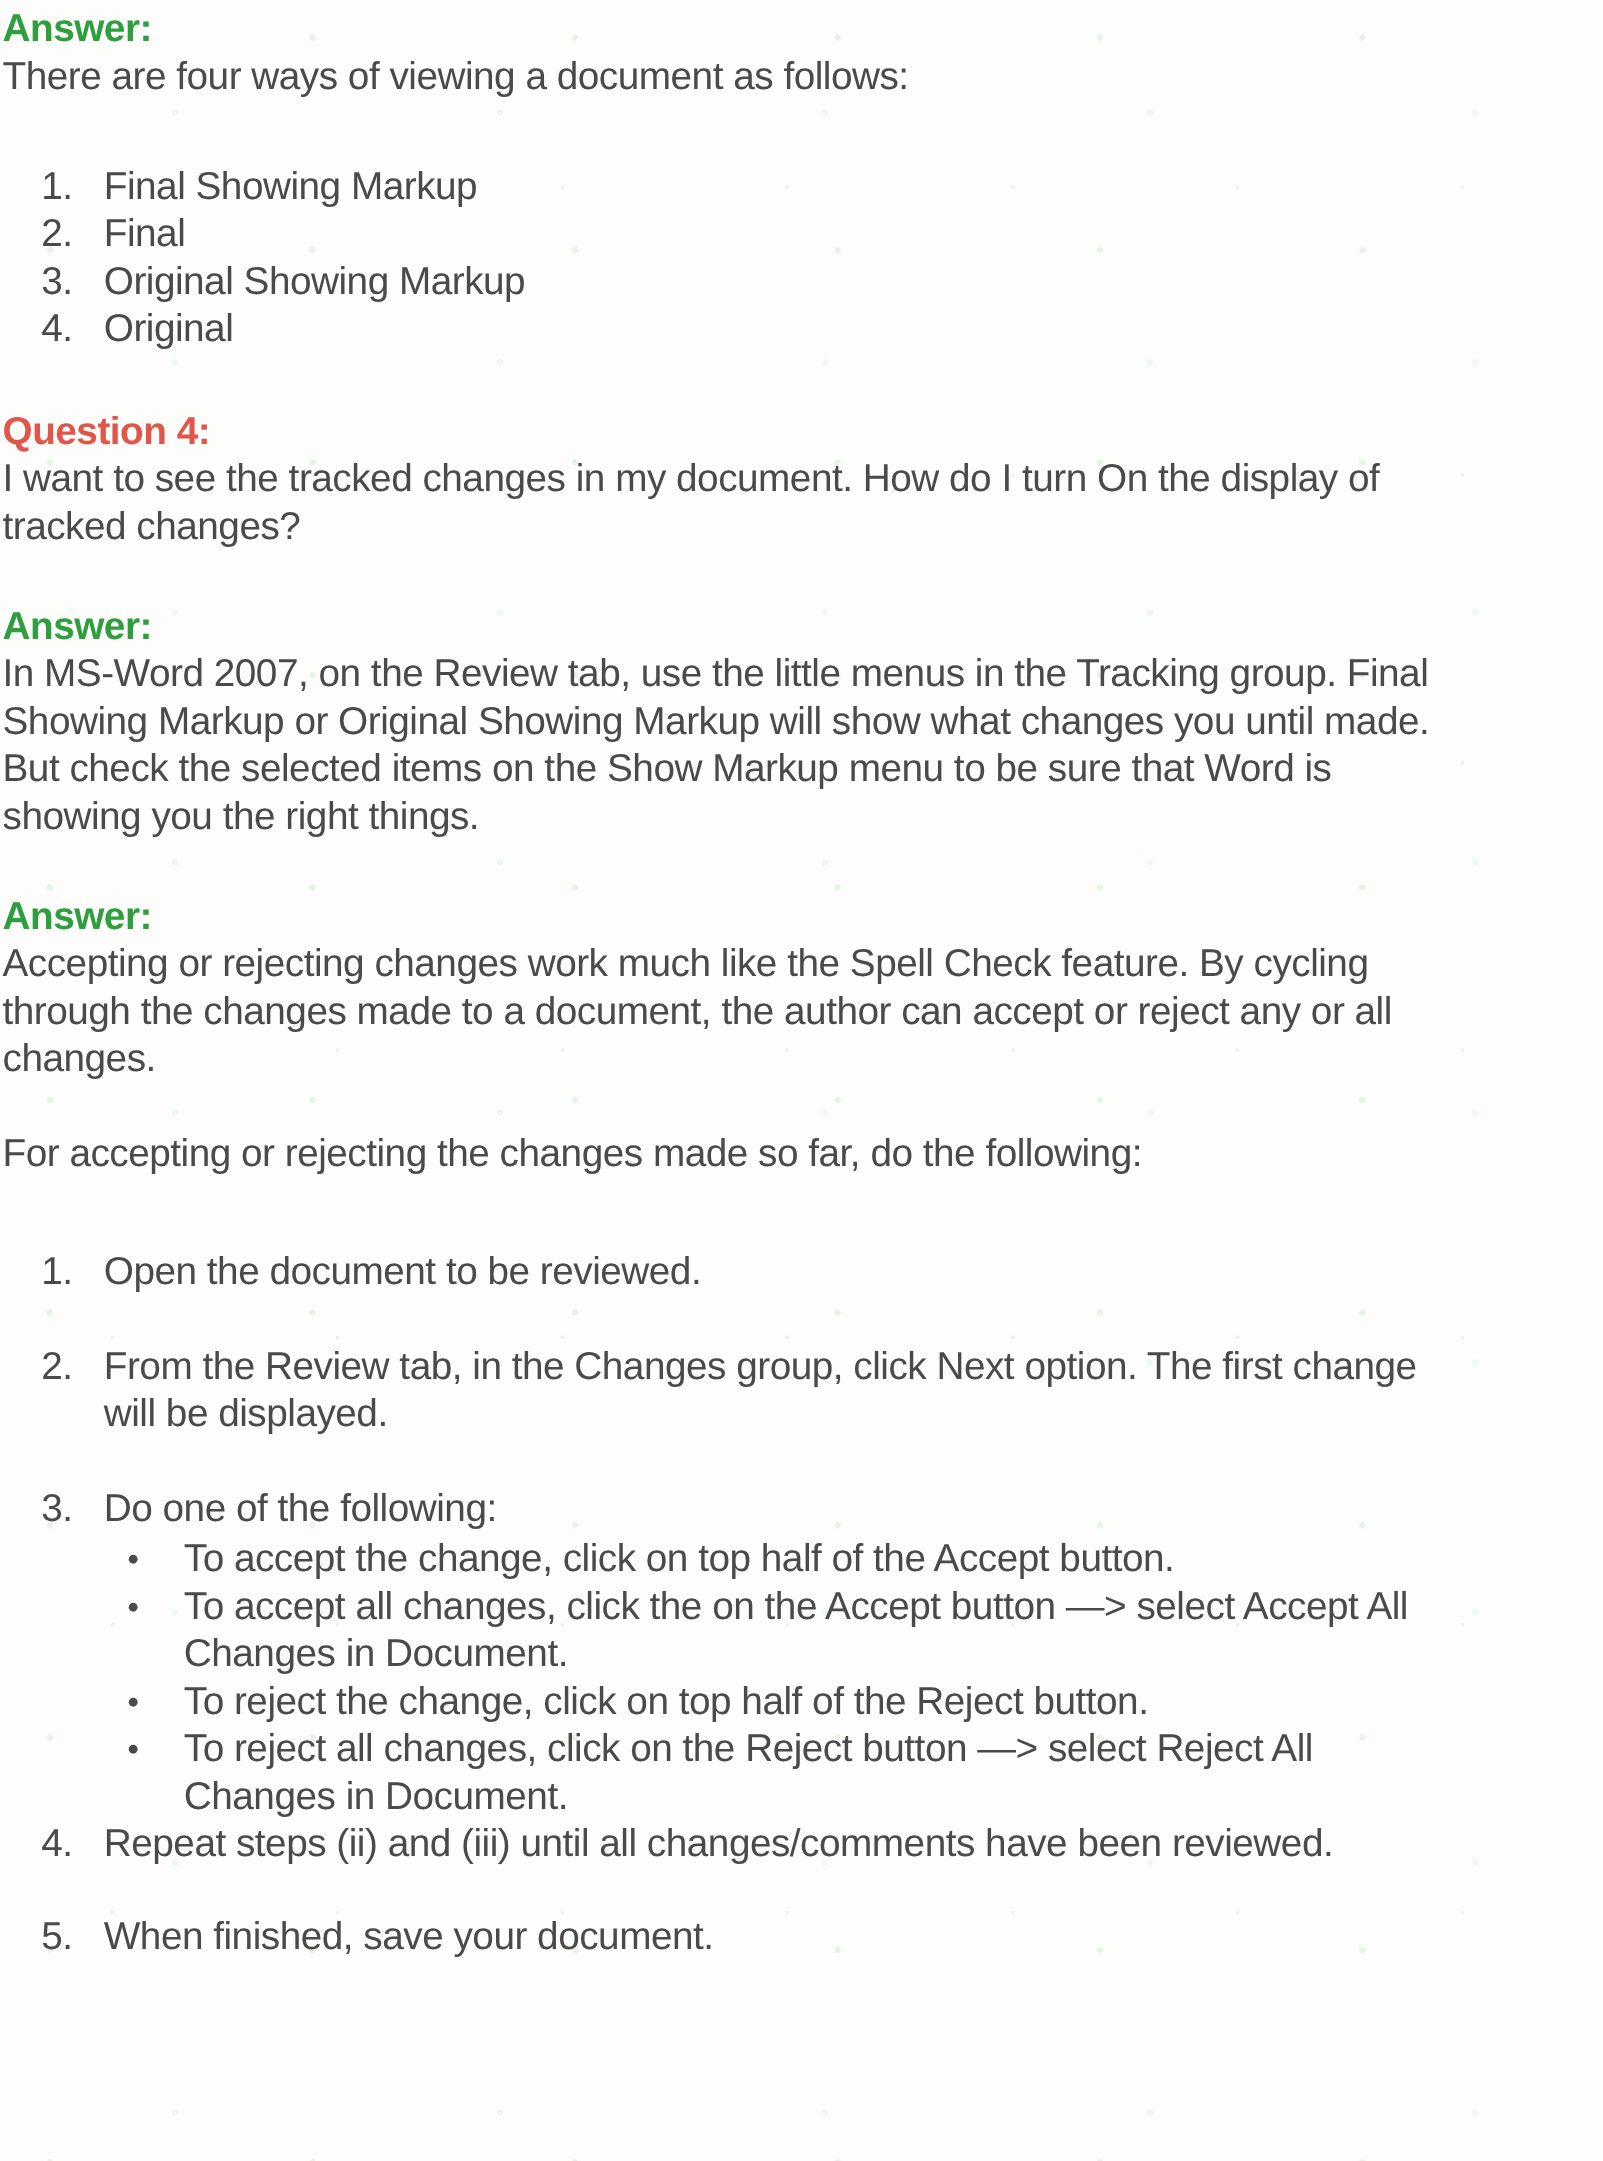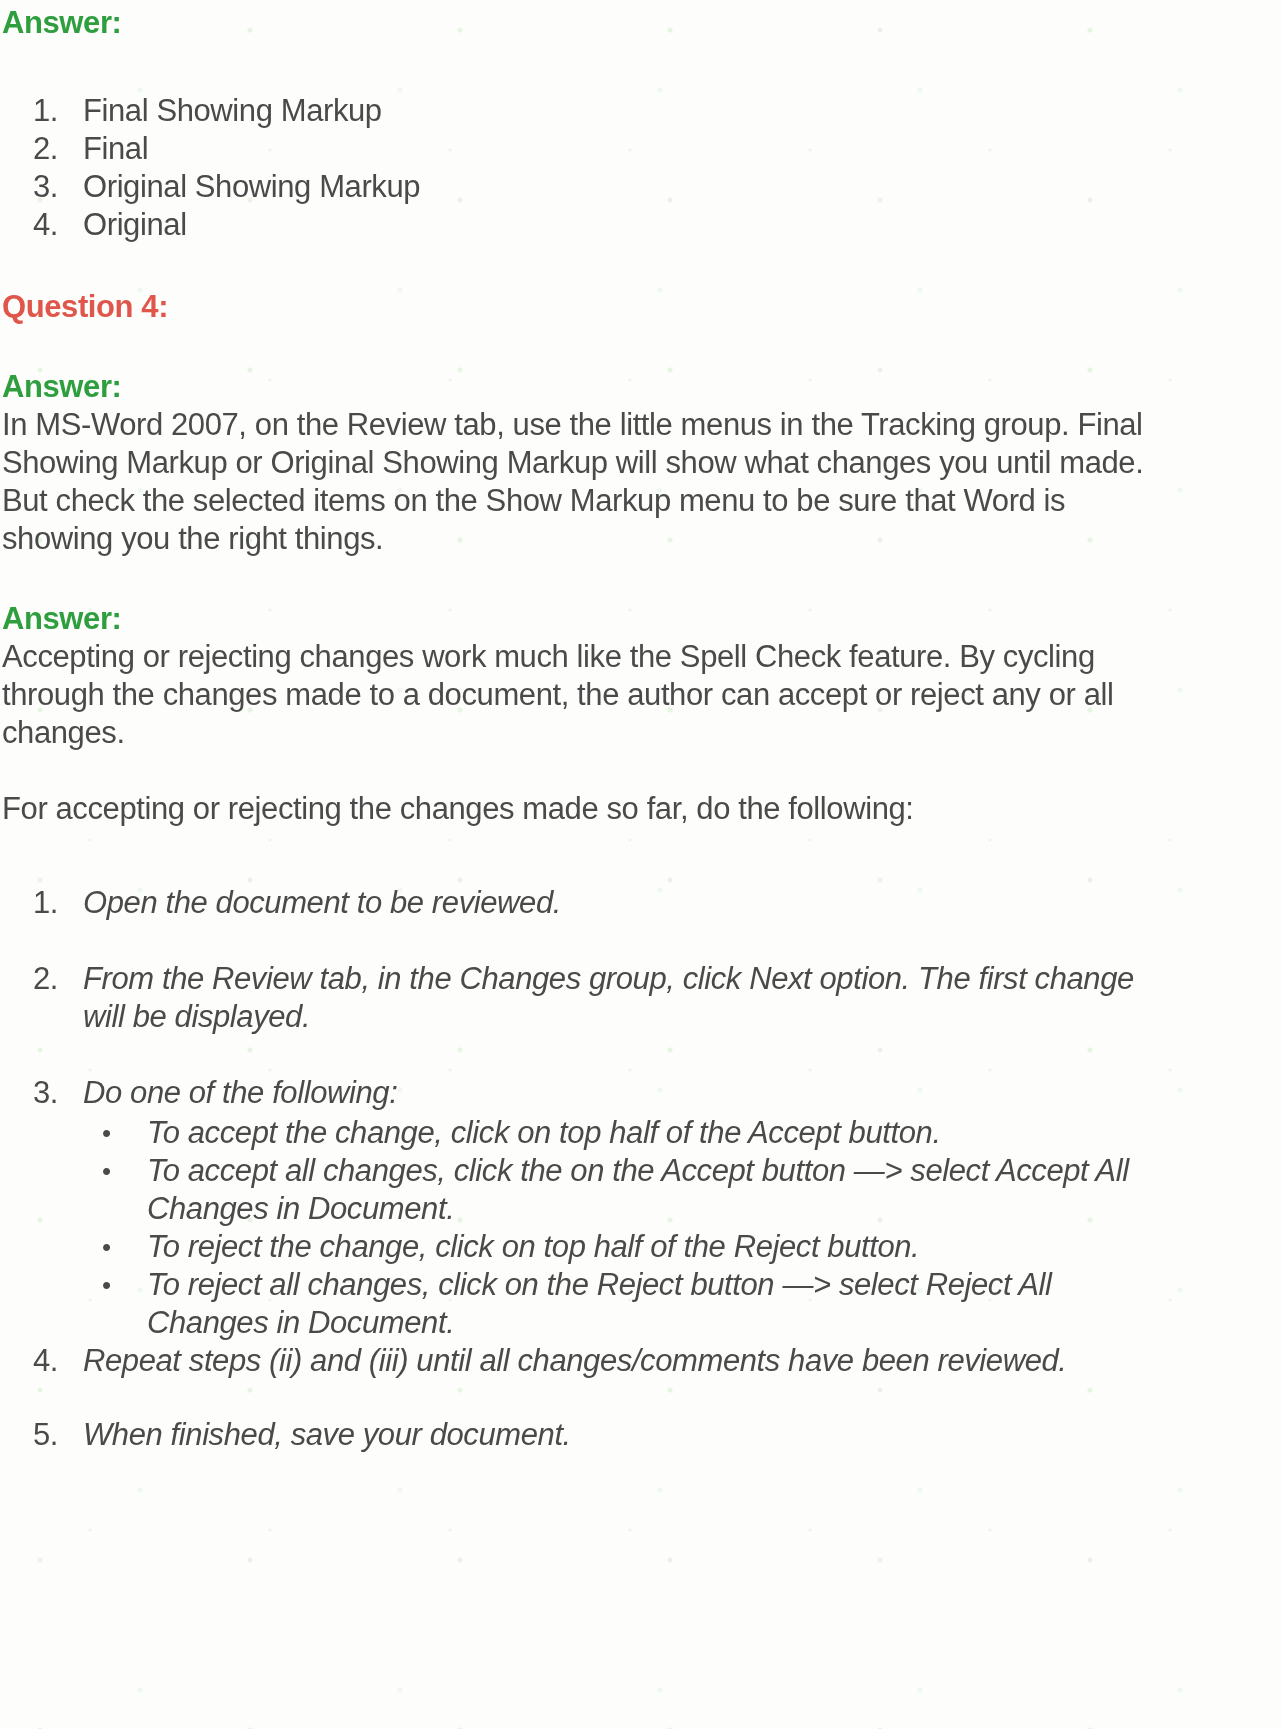--- a/index.html
+++ b/index.html
@@ -39,33 +39,34 @@
   .mt-q5{margin-top:54px;}
   .mt-a3{margin-top:42px;}
   .mt-follow{margin-top:38px;}
   
   .steps{margin-top:56px;list-style:none;}
   .step{display:flex;flex-wrap:wrap;}
   .step + .step{margin-top:38px;}
   .step.no-gap{margin-top:0;}
   .step.gap-sm{margin-top:36px;}
   .step .num{flex:0 0 50px;margin-left:31px;}
-  .step .txt{flex:1;white-space:pre-wrap;font-style:italic;}
+  .step .txt{flex:1;white-space:pre-wrap;}
   
   .bullets{flex:0 0 100%;list-style:none;margin-top:2px;}
   .bullet-item{display:flex;}
   .bullet-item .dot{flex:0 0 45px;margin-left:100px;font-size:26px;}
   .bullet-item .txt{flex:1;white-space:pre-wrap;}
 </style>
 </head>
 <body>
 
 <div class="page">
 
   <div class="heading answer">Answer:</div>
+  <div class="para">There are four ways of viewing a document as follows:</div>
 
   <ol class="view-list">
     <li class="view-item">
       <span class="num">1.</span>
       <span class="txt">Final Showing Markup</span>
     </li>
     <li class="view-item">
       <span class="num">2.</span>
       <span class="txt">Final</span>
     </li>
@@ -73,20 +74,22 @@
       <span class="num">3.</span>
       <span class="txt">Original Showing Markup</span>
     </li>
     <li class="view-item">
       <span class="num">4.</span>
       <span class="txt">Original</span>
     </li>
   </ol>
 
   <div class="heading question mt-q4">Question 4:</div>
+  <div class="para">I want to see the tracked changes in my document. How do I turn On the display of
+tracked changes?</div>
 
   <div class="heading answer mt-a2">Answer:</div>
   <div class="para">In MS-Word 2007, on the Review tab, use the little menus in the Tracking group. Final
 Showing Markup or Original Showing Markup will show what changes you until made.
 But check the selected items on the Show Markup menu to be sure that Word is
 showing you the right things.</div>
 
 
   <div class="heading answer mt-a3">Answer:</div>
   <div class="para">Accepting or rejecting changes work much like the Spell Check feature. By cycling

